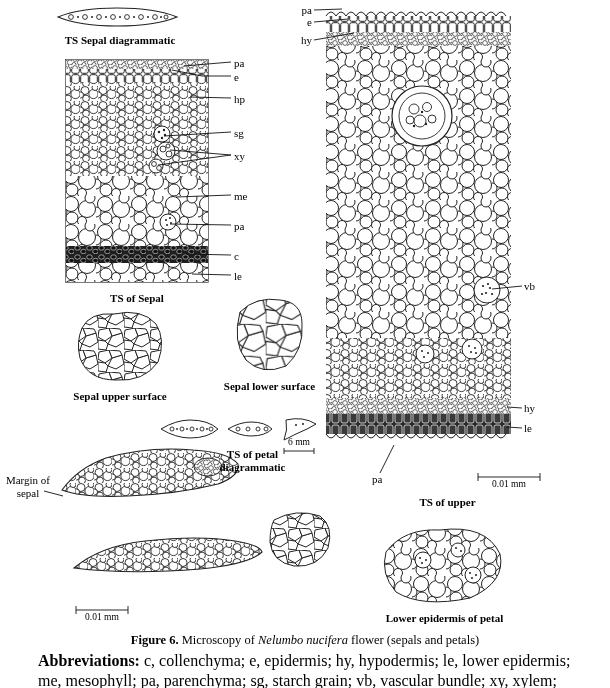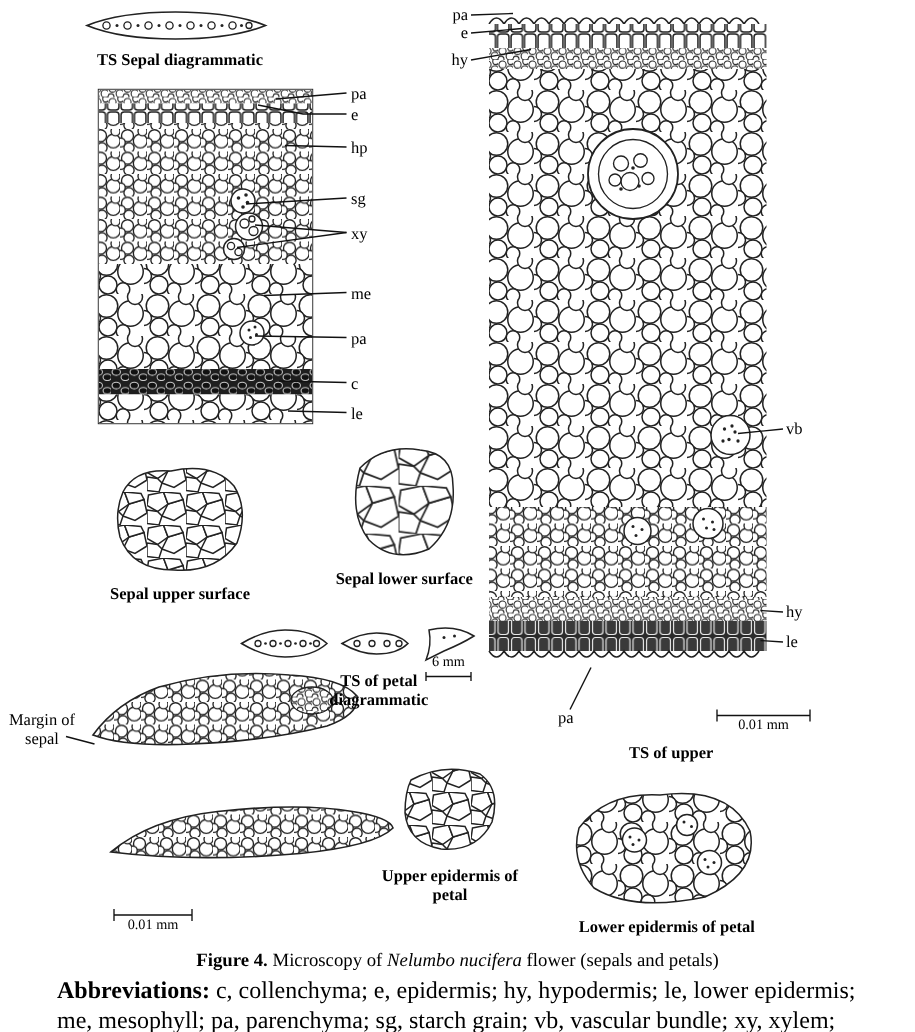--- a/index.html
+++ b/index.html
@@ -316,28 +316,28 @@
   <span class="lbl r" style="left:296px;top:17px;width:16px">e</span>
   <span class="lbl r" style="left:296px;top:35px;width:16px">hy</span>
   <span class="lbl" style="left:524px;top:281px">vb</span>
   <span class="lbl" style="left:524px;top:403px">hy</span>
   <span class="lbl" style="left:524px;top:423px">le</span>
   <span class="lbl" style="left:372px;top:474px">pa</span>
 
   <div class="side-note" style="left:2px;top:474px;width:52px">Margin of sepal</div>
 
   <div class="cap" style="left:40px;top:34px;width:160px">TS Sepal diagrammatic</div>
+  <div class="cap" style="left:62px;top:292px;width:150px">TS of Sepal</div>
   <div class="cap" style="left:70px;top:390px;width:100px">Sepal upper surface</div>
   <div class="cap" style="left:222px;top:380px;width:95px">Sepal lower surface</div>
   <div class="cap" style="left:200px;top:448px;width:105px">TS of petal diagrammatic</div>
-  <div class="cap" style="left:250px;top:578px;width:100px">Upper epidermis of petal</div>
   <div class="cap" style="left:372px;top:612px;width:145px">Lower epidermis of petal</div>
   <div class="cap" style="left:405px;top:496px;width:85px">TS of upper</div>
 
   <div class="scale-txt" style="left:478px;top:480px;width:62px">0.01 mm</div>
   <div class="scale-txt" style="left:283px;top:438px;width:32px">6 mm</div>
   <div class="scale-txt" style="left:74px;top:613px;width:56px">0.01 mm</div>
 
-  <div class="figcap"><b>Figure 4.</b><span> Microscopy of </span><i>Nelumbo nucifera</i><span> flower (sepals and petals)</span></div>
+  <div class="figcap"><b>Figure 6.</b><span> Microscopy of </span><i>Nelumbo nucifera</i><span> flower (sepals and petals)</span></div>
 
   <div class="abbrev"><b>Abbreviations:</b><span> c, collenchyma; e, epidermis; hy, hypodermis; le, lower epidermis; me, mesophyll; pa, parenchyma; sg, starch grain; vb, vascular bundle; xy, xylem;</span></div>
 
 </div>
 
 </body></html>

